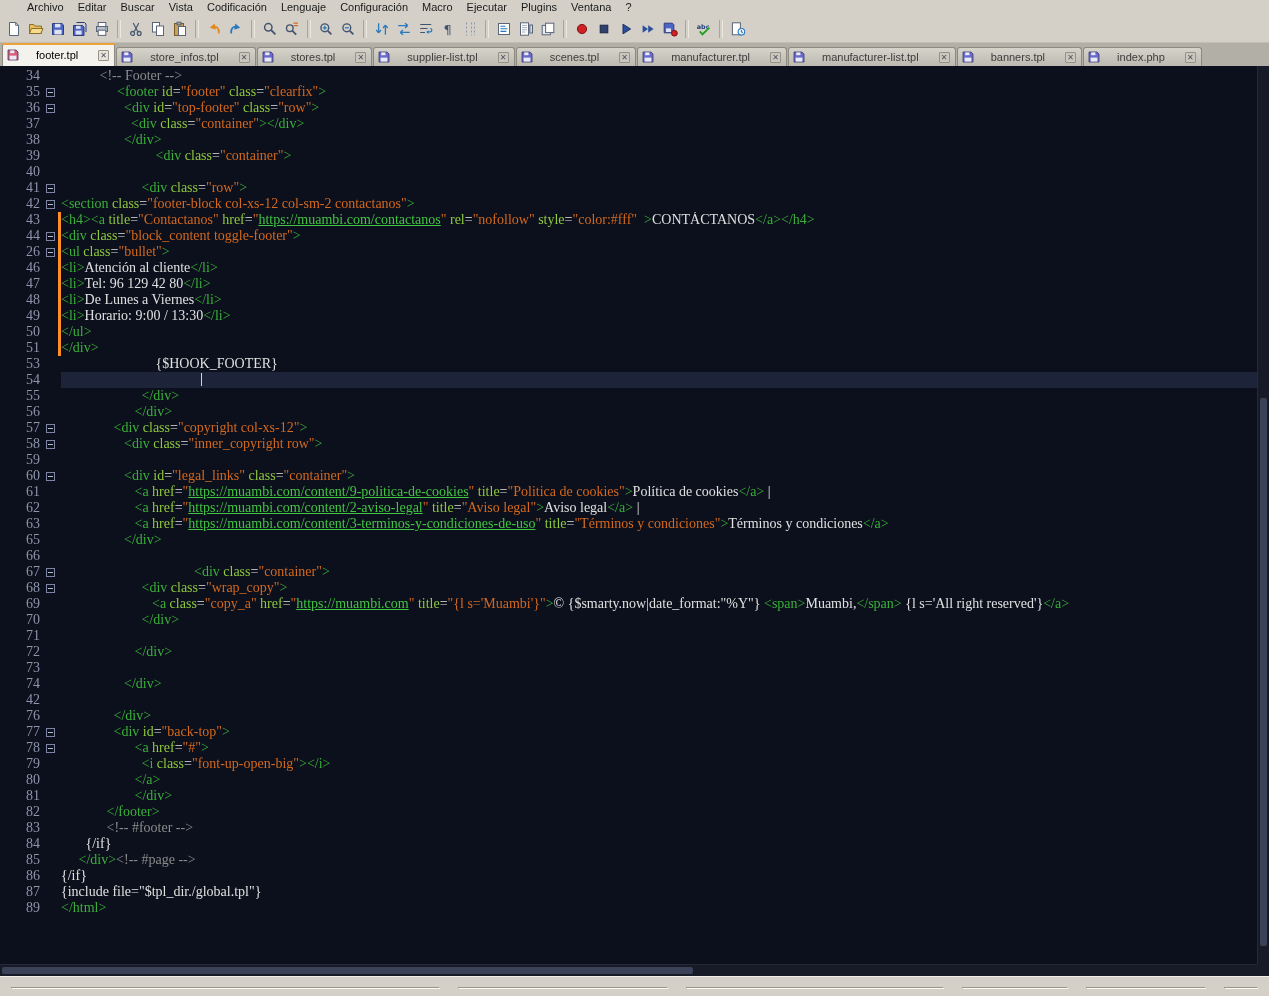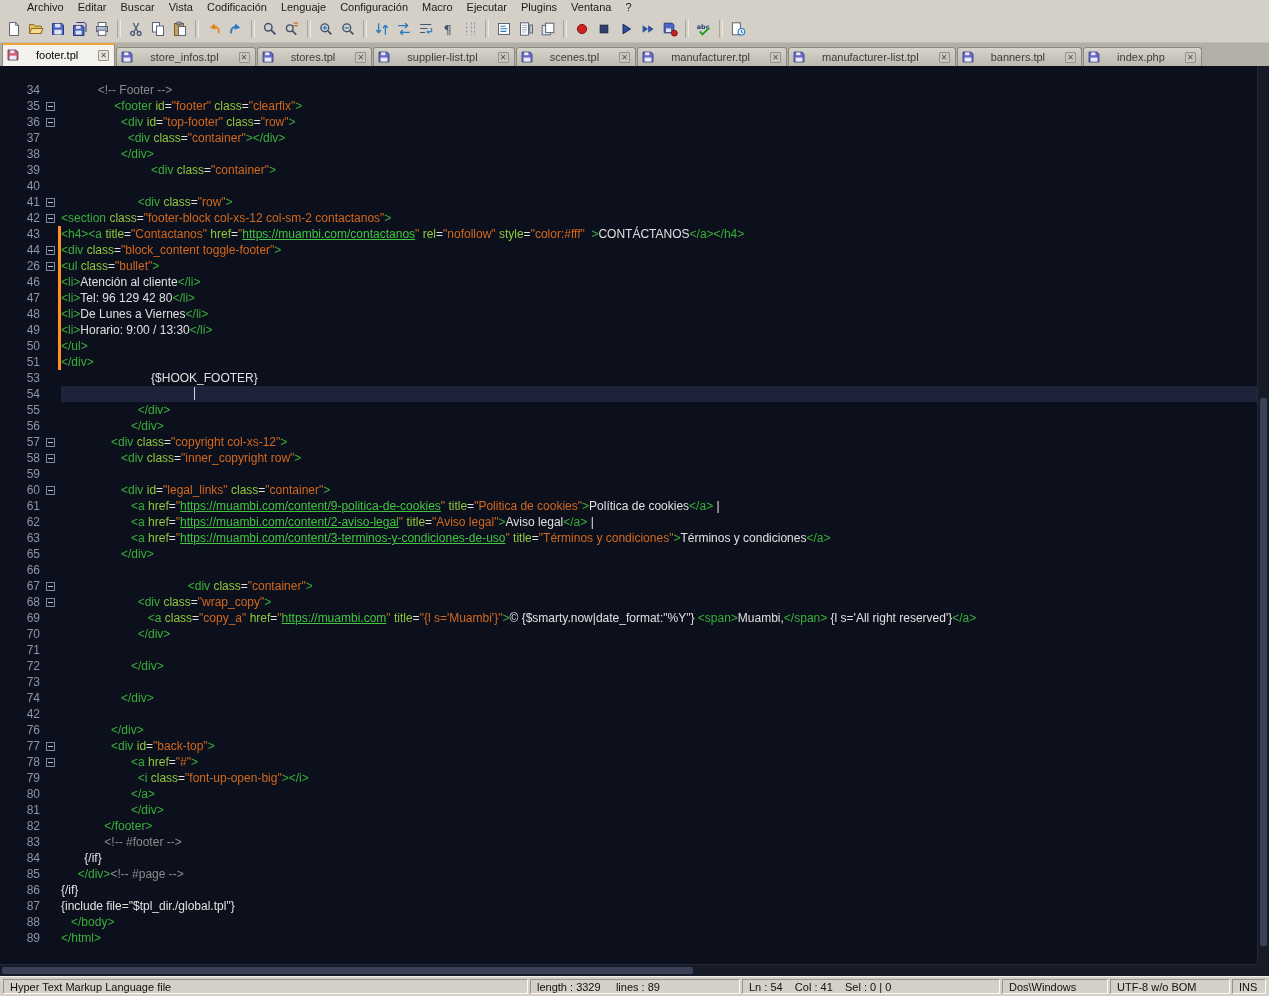--- a/index.html
+++ b/index.html
@@ -18,21 +18,21 @@
   .tabbar{position:absolute;top:43px;left:0;width:100%;height:23px;background:#b2afa6;display:flex;align-items:flex-end;padding-left:2px;box-sizing:border-box}
   .tab{height:19px;display:flex;align-items:center;gap:17px;padding:0 5px 0 4px;margin-right:1px;font-size:11px;color:#3c3c3c;background:linear-gradient(#d6d3ca,#bcb9b0);border:1px solid #8e8a80;border-bottom:none;border-radius:3px 3px 0 0;position:relative;white-space:nowrap;box-sizing:border-box;flex:0 0 auto}
   .tab.active{height:23px;background:#f4f2ec;color:#000}
   .tab.active::before{content:"";position:absolute;left:-1px;right:-1px;top:-1px;height:2px;background:#eda33c;border-radius:3px 3px 0 0}
   .tlabel{line-height:18px}
   .tclose{display:inline-block;width:11px;height:11px;line-height:10px;text-align:center;font-size:8px;color:#4e525c;background:#cac7be;border:1px solid #969288;border-radius:1px;margin-left:3px;box-sizing:border-box}
   .tab.active .tclose{background:#e7e4dc}
 
   
   .editor{position:absolute;top:66px;left:0;width:100%;bottom:20px;background:#0c0f1c}
-  .lines{position:absolute;top:0;left:0;right:12px;bottom:12px;overflow:hidden;font-family:Liberation Sans, sans-serif;font-size:12px;line-height:16px;padding-top:16px}
+  .lines{position:absolute;top:0;left:0;right:12px;bottom:12px;overflow:hidden;font-family:Liberation Serif, serif;font-size:14px;line-height:16px;padding-top:2px}
   .row{display:flex;height:16px}
   .ln{flex:0 0 40px;text-align:right;padding-right:4px;color:#8d94ab;box-sizing:content-box}
   .fold{flex:0 0 14px;position:relative}
   .fbox{position:absolute;left:2px;top:3.5px;width:9px;height:9px;box-sizing:border-box;border:1px solid #7c86a4;background:#0c0f1c}
   .fbox::after{content:"";position:absolute;left:1px;right:1px;top:3px;border-top:1px solid #b2bad2}
   .chg{flex:0 0 3px}
   .chg.on{background:#ff8e26}
   .code{flex:1 1 auto;white-space:pre;color:#e0e0e0;overflow:hidden}
   .row.cur .code{background:#1d2338}
   .caret{display:inline-block;width:1px;height:13px;background:#cdd3e8;vertical-align:-2px}
@@ -46,21 +46,21 @@
 
   
   .vscroll{position:absolute;top:66px;right:0;bottom:32px;width:12px;background:#171a27;border-left:1px solid #242838;box-sizing:border-box}
   .vthumb{position:absolute;left:2px;right:2px;top:37%;height:61%;background:#3b4157;border-radius:2px}
   .hscroll{position:absolute;left:0;right:12px;bottom:20px;height:12px;background:#171a27;border-top:1px solid #242838;box-sizing:border-box}
   .hthumb{position:absolute;top:2px;bottom:2px;left:2px;width:55%;background:#3b4157;border-radius:2px}
   .scorner{position:absolute;right:0;bottom:20px;width:12px;height:12px;background:#171a27}
 
   
   .statusbar{position:absolute;left:0;bottom:0;width:100%;height:20px;background:#d4d0c8;display:flex;align-items:stretch;font-size:11px;color:#111;box-sizing:border-box;padding:1px 2px;border-top:1px solid #f2f0ea}
-  .sb{border:1px solid;border-color:#989488 #fbfaf6 #fbfaf6 #989488;margin:1px;padding:0 6px;display:flex;align-items:center;white-space:pre;overflow:hidden;box-sizing:border-box}
+  .sb{border:1px solid;border-color:#989488 #fbfaf6 #fbfaf6 #989488;margin:9px;padding:0 6px;display:flex;align-items:center;white-space:pre;overflow:hidden;box-sizing:border-box}
   .sb-type{flex:1 1 auto}
   .sb-len{flex:0 0 210px}
   .sb-pos{flex:0 0 258px}
   .sb-eol{flex:0 0 106px}
   .sb-enc{flex:0 0 120px}
   .sb-ins{flex:0 0 34px}
 </style>
 </head>
 <body>
 
@@ -690,26 +690,20 @@
         <span class="chg"></span>
         <span class="code"><span class="tk-w">{/if}</span></span>
       </div>
       <div class="row">
         <span class="ln">87</span>
         <span class="fold"></span>
         <span class="chg"></span>
         <span class="code"><span class="tk-w">{include file="$tpl_dir./global.tpl"}</span></span>
       </div>
       <div class="row">
-        <span class="ln">88</span>
-        <span class="fold"></span>
-        <span class="chg"></span>
-        <span class="code">   <span class="tk-t">&lt;/body&gt;</span></span>
-      </div>
-      <div class="row">
         <span class="ln">89</span>
         <span class="fold"></span>
         <span class="chg"></span>
         <span class="code"><span class="tk-t">&lt;/html&gt;</span></span>
       </div>
     </div>
 </div>
 
 <div class="vscroll">
   <div class="vthumb"></div>

